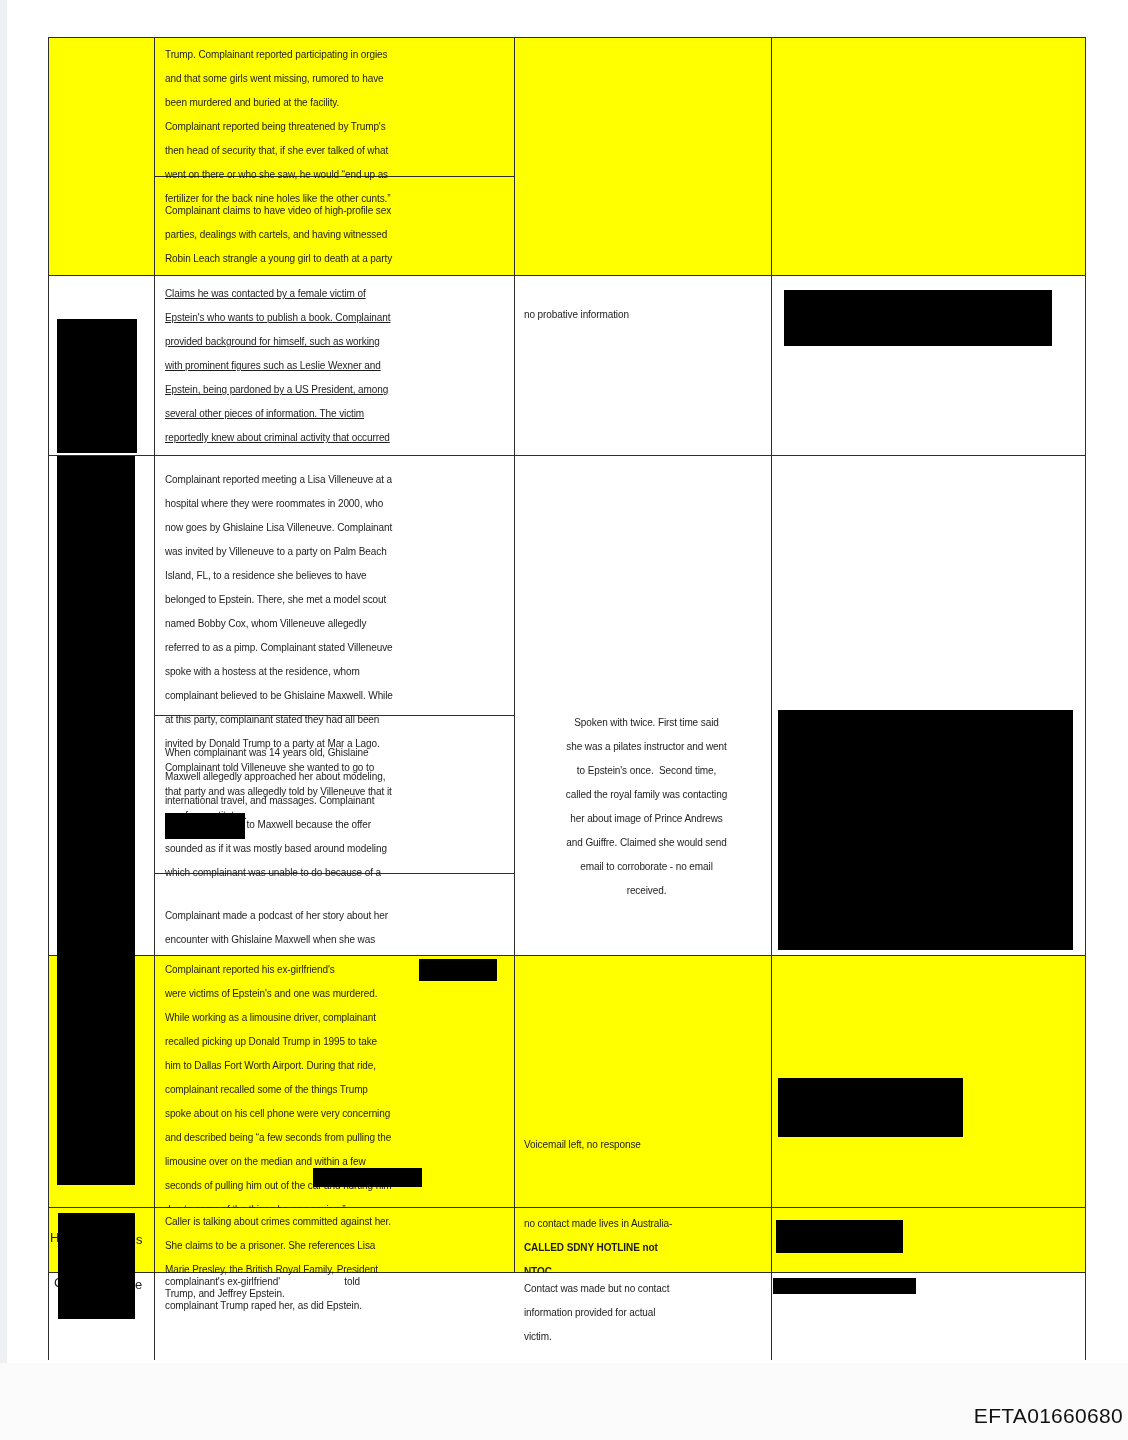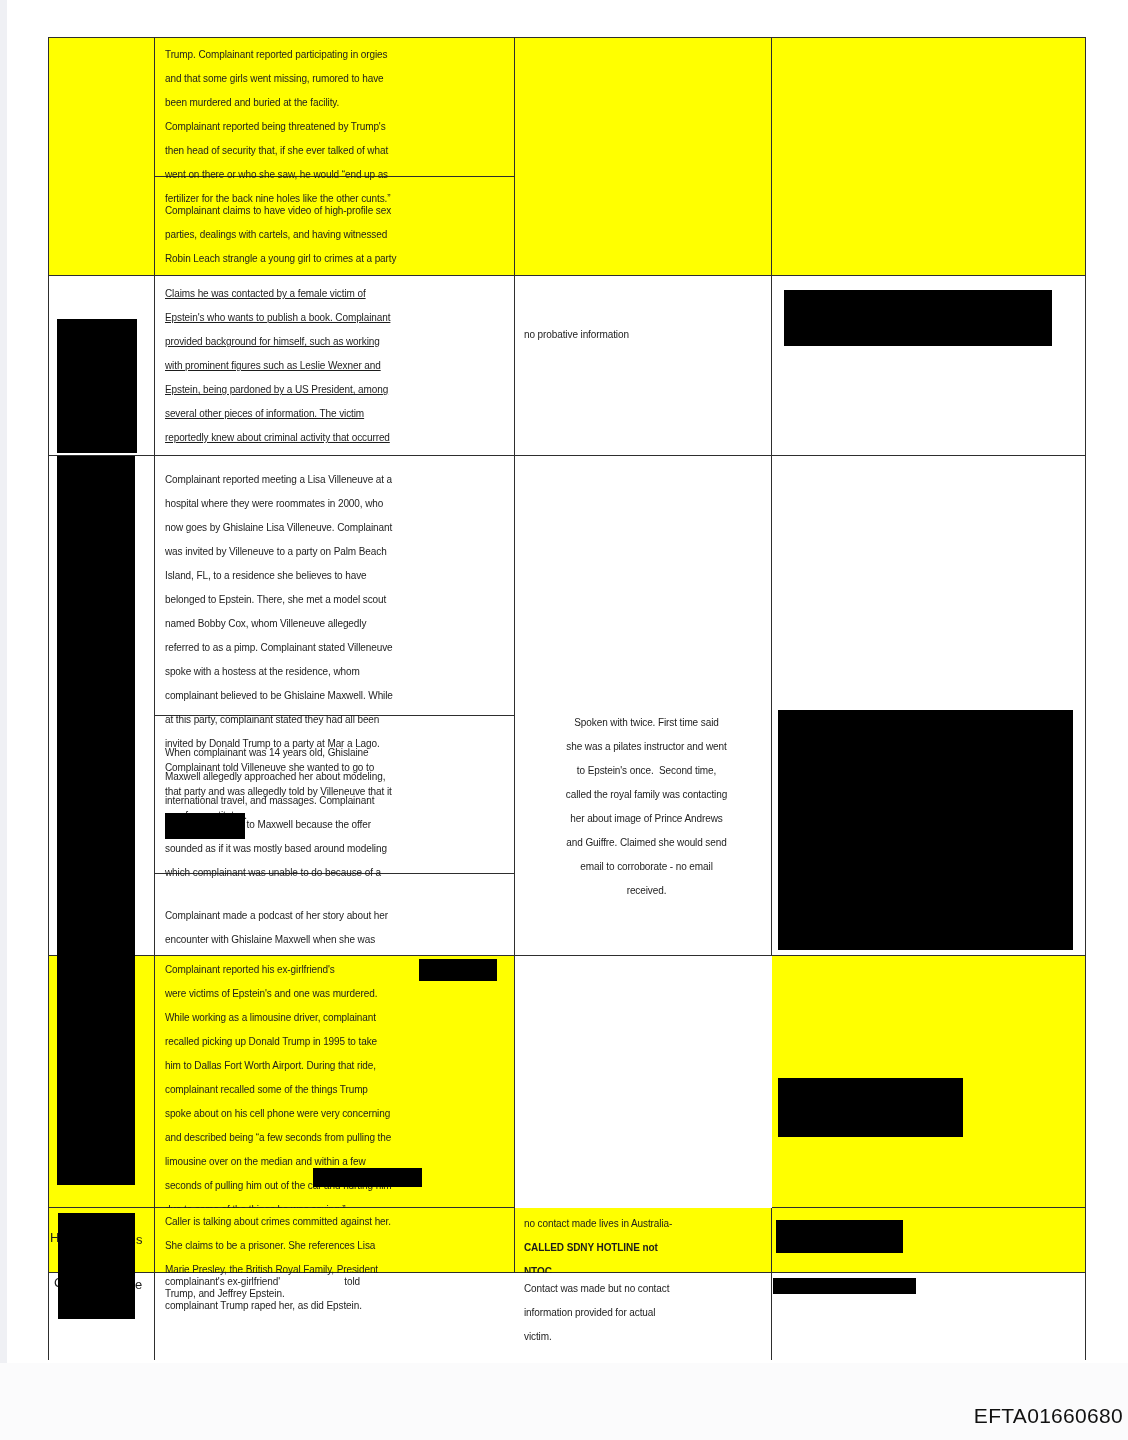--- a/index.html
+++ b/index.html
@@ -50,42 +50,42 @@
 and that some girls went missing, rumored to have
 been murdered and buried at the facility.
 Complainant reported being threatened by Trump's
 then head of security that, if she ever talked of what
 went on there or who she saw, he would “end up as
 fertilizer for the back nine holes like the other cunts.”</div>
     </div>
     <div class="subcell" style="height:99px;">
       <div class="txt c2pad" style="padding-top:22px;">Complainant claims to have video of high-profile sex
 parties, dealings with cartels, and having witnessed
-Robin Leach strangle a young girl to crimes at a party</div>
+Robin Leach strangle a young girl to death at a party</div>
     </div>
   </div>
   <div class="cell yellow" style="left:467px;top:0;width:257px;height:238px;"></div>
   <div class="cell yellow" style="left:724px;top:0;width:314px;height:238px;"></div>
 
   <div class="cell first" style="left:0;top:238px;width:107px;height:180px;"></div>
   <div class="cell" style="left:107px;top:238px;width:360px;height:180px;">
     <div class="txt c2pad" style="padding-top:6px;text-decoration:underline;">Claims he was contacted by a female victim of
 Epstein's who wants to publish a book. Complainant
 provided background for himself, such as working
 with prominent figures such as Leslie Wexner and
 Epstein, being pardoned by a US President, among
 several other pieces of information. The victim
 reportedly knew about criminal activity that occurred
 in multiple states and on airplanes, and told
 complainant there were films of prominent men such
 as Epstein, Bill Clinton, and Donald Trump, and that
 Ghislaine Maxwell is in the videos as well.</div>
   </div>
   <div class="cell" style="left:467px;top:238px;width:257px;height:180px;">
-    <div class="txt c3pad" style="padding-top:27px;margin-top:20px;">no probative information</div>
+    <div class="txt c3pad" style="padding-top:27px;">no probative information</div>
   </div>
   <div class="cell" style="left:724px;top:238px;width:314px;height:180px;"></div>
 
   <div class="cell first" style="left:0;top:418px;width:107px;height:500px;"></div>
   <div class="cell" style="left:107px;top:418px;width:360px;height:500px;">
     <div class="subcell subline" style="height:252px;">
       <div class="txt c2pad" style="padding-top:4px;margin-top:8px;">Complainant reported meeting a Lisa Villeneuve at a
 hospital where they were roommates in 2000, who
 now goes by Ghislaine Lisa Villeneuve. Complainant
 was invited by Villeneuve to a party on Palm Beach
@@ -138,20 +138,23 @@
 spoke about on his cell phone were very concerning
 and described being “a few seconds from pulling the
 limousine over on the median and within a few
 seconds of pulling him out of the car and hurting him
 due to some of the things he was saying.”
 Complainant noted Trump repeatedly stated the
 name “Jeffrey” while on the phone. One of
 complainant's ex-girlfriend'                        told
 complainant Trump raped her, as did Epstein.</div>
   </div>
+  <div class="cell yellow" style="left:467px;top:918px;width:257px;height:252px;">
+    <div class="txt c3pad" style="padding-top:177px;">Voicemail left, no response</div>
+  </div>
   <div class="cell yellow" style="left:724px;top:918px;width:314px;height:252px;"></div>
 
   <div class="cell first yellow" style="left:0;top:1170px;width:107px;height:65px;"></div>
   <div class="cell yellow" style="left:107px;top:1170px;width:360px;height:65px;">
     <div class="txt c2pad" style="padding-top:2px;">Caller is talking about crimes committed against her.
 She claims to be a prisoner. She references Lisa
 Marie Presley, the British Royal Family, President
 Trump, and Jeffrey Epstein.</div>
   </div>
   <div class="cell yellow" style="left:467px;top:1170px;width:257px;height:65px;">

